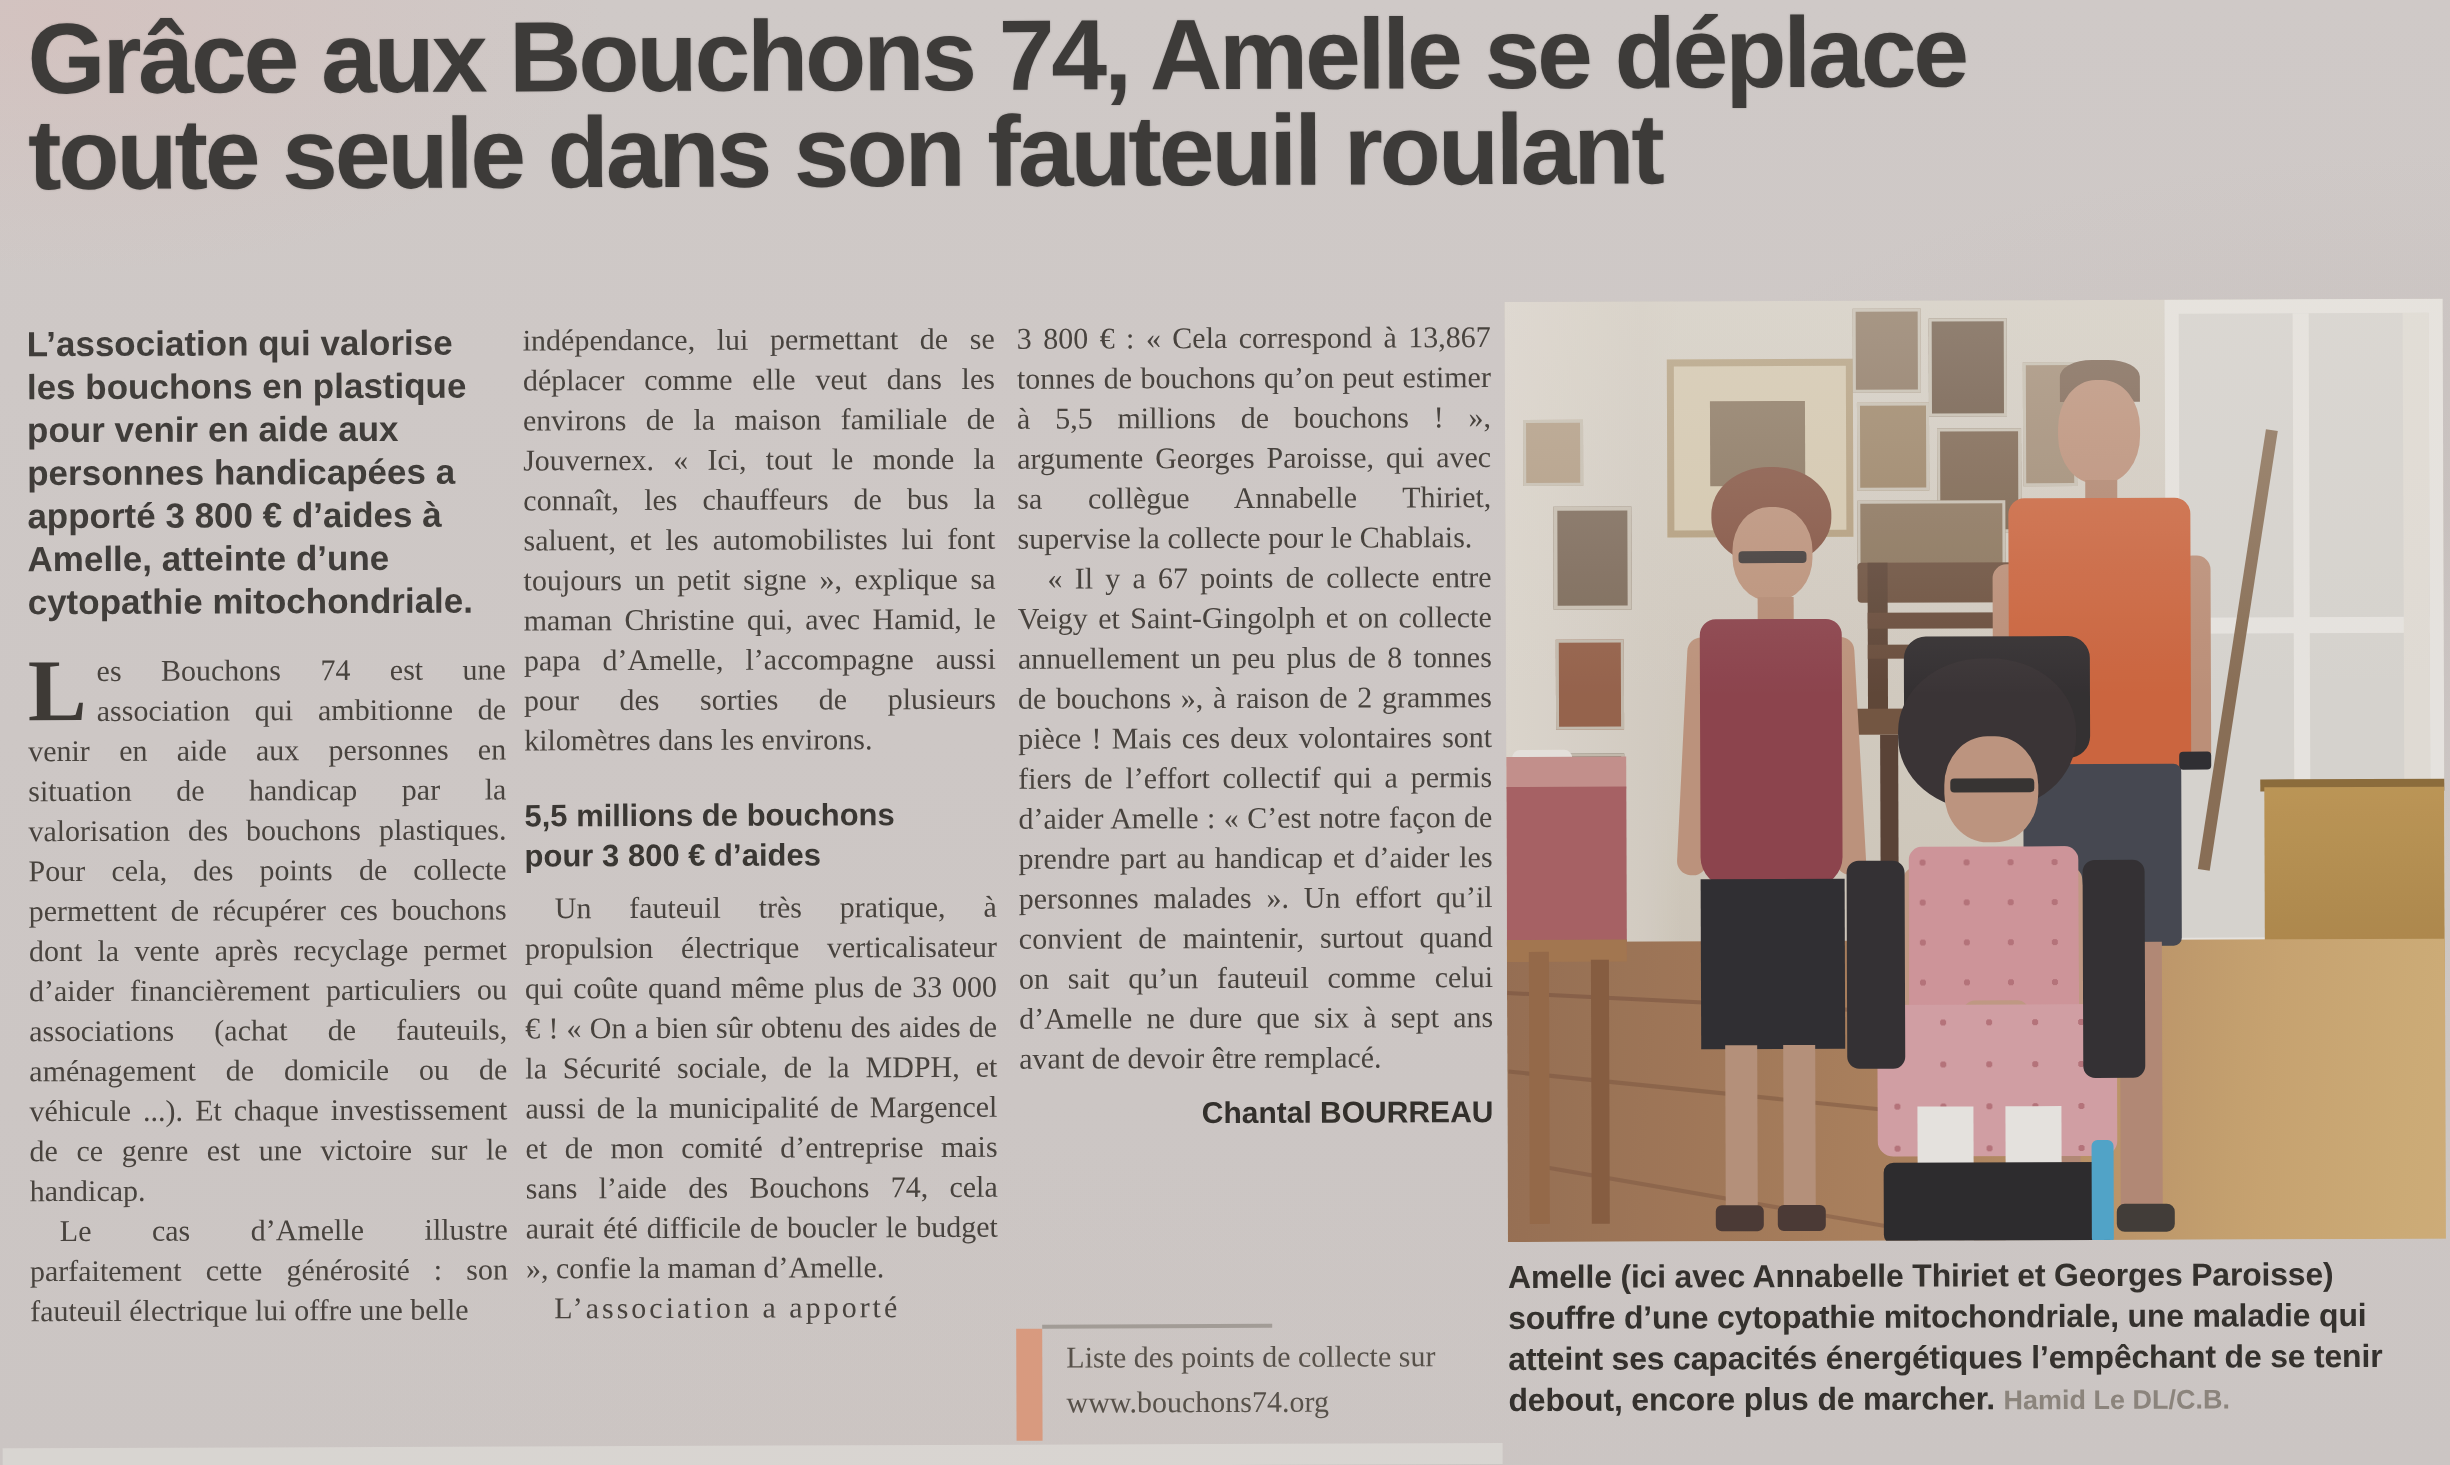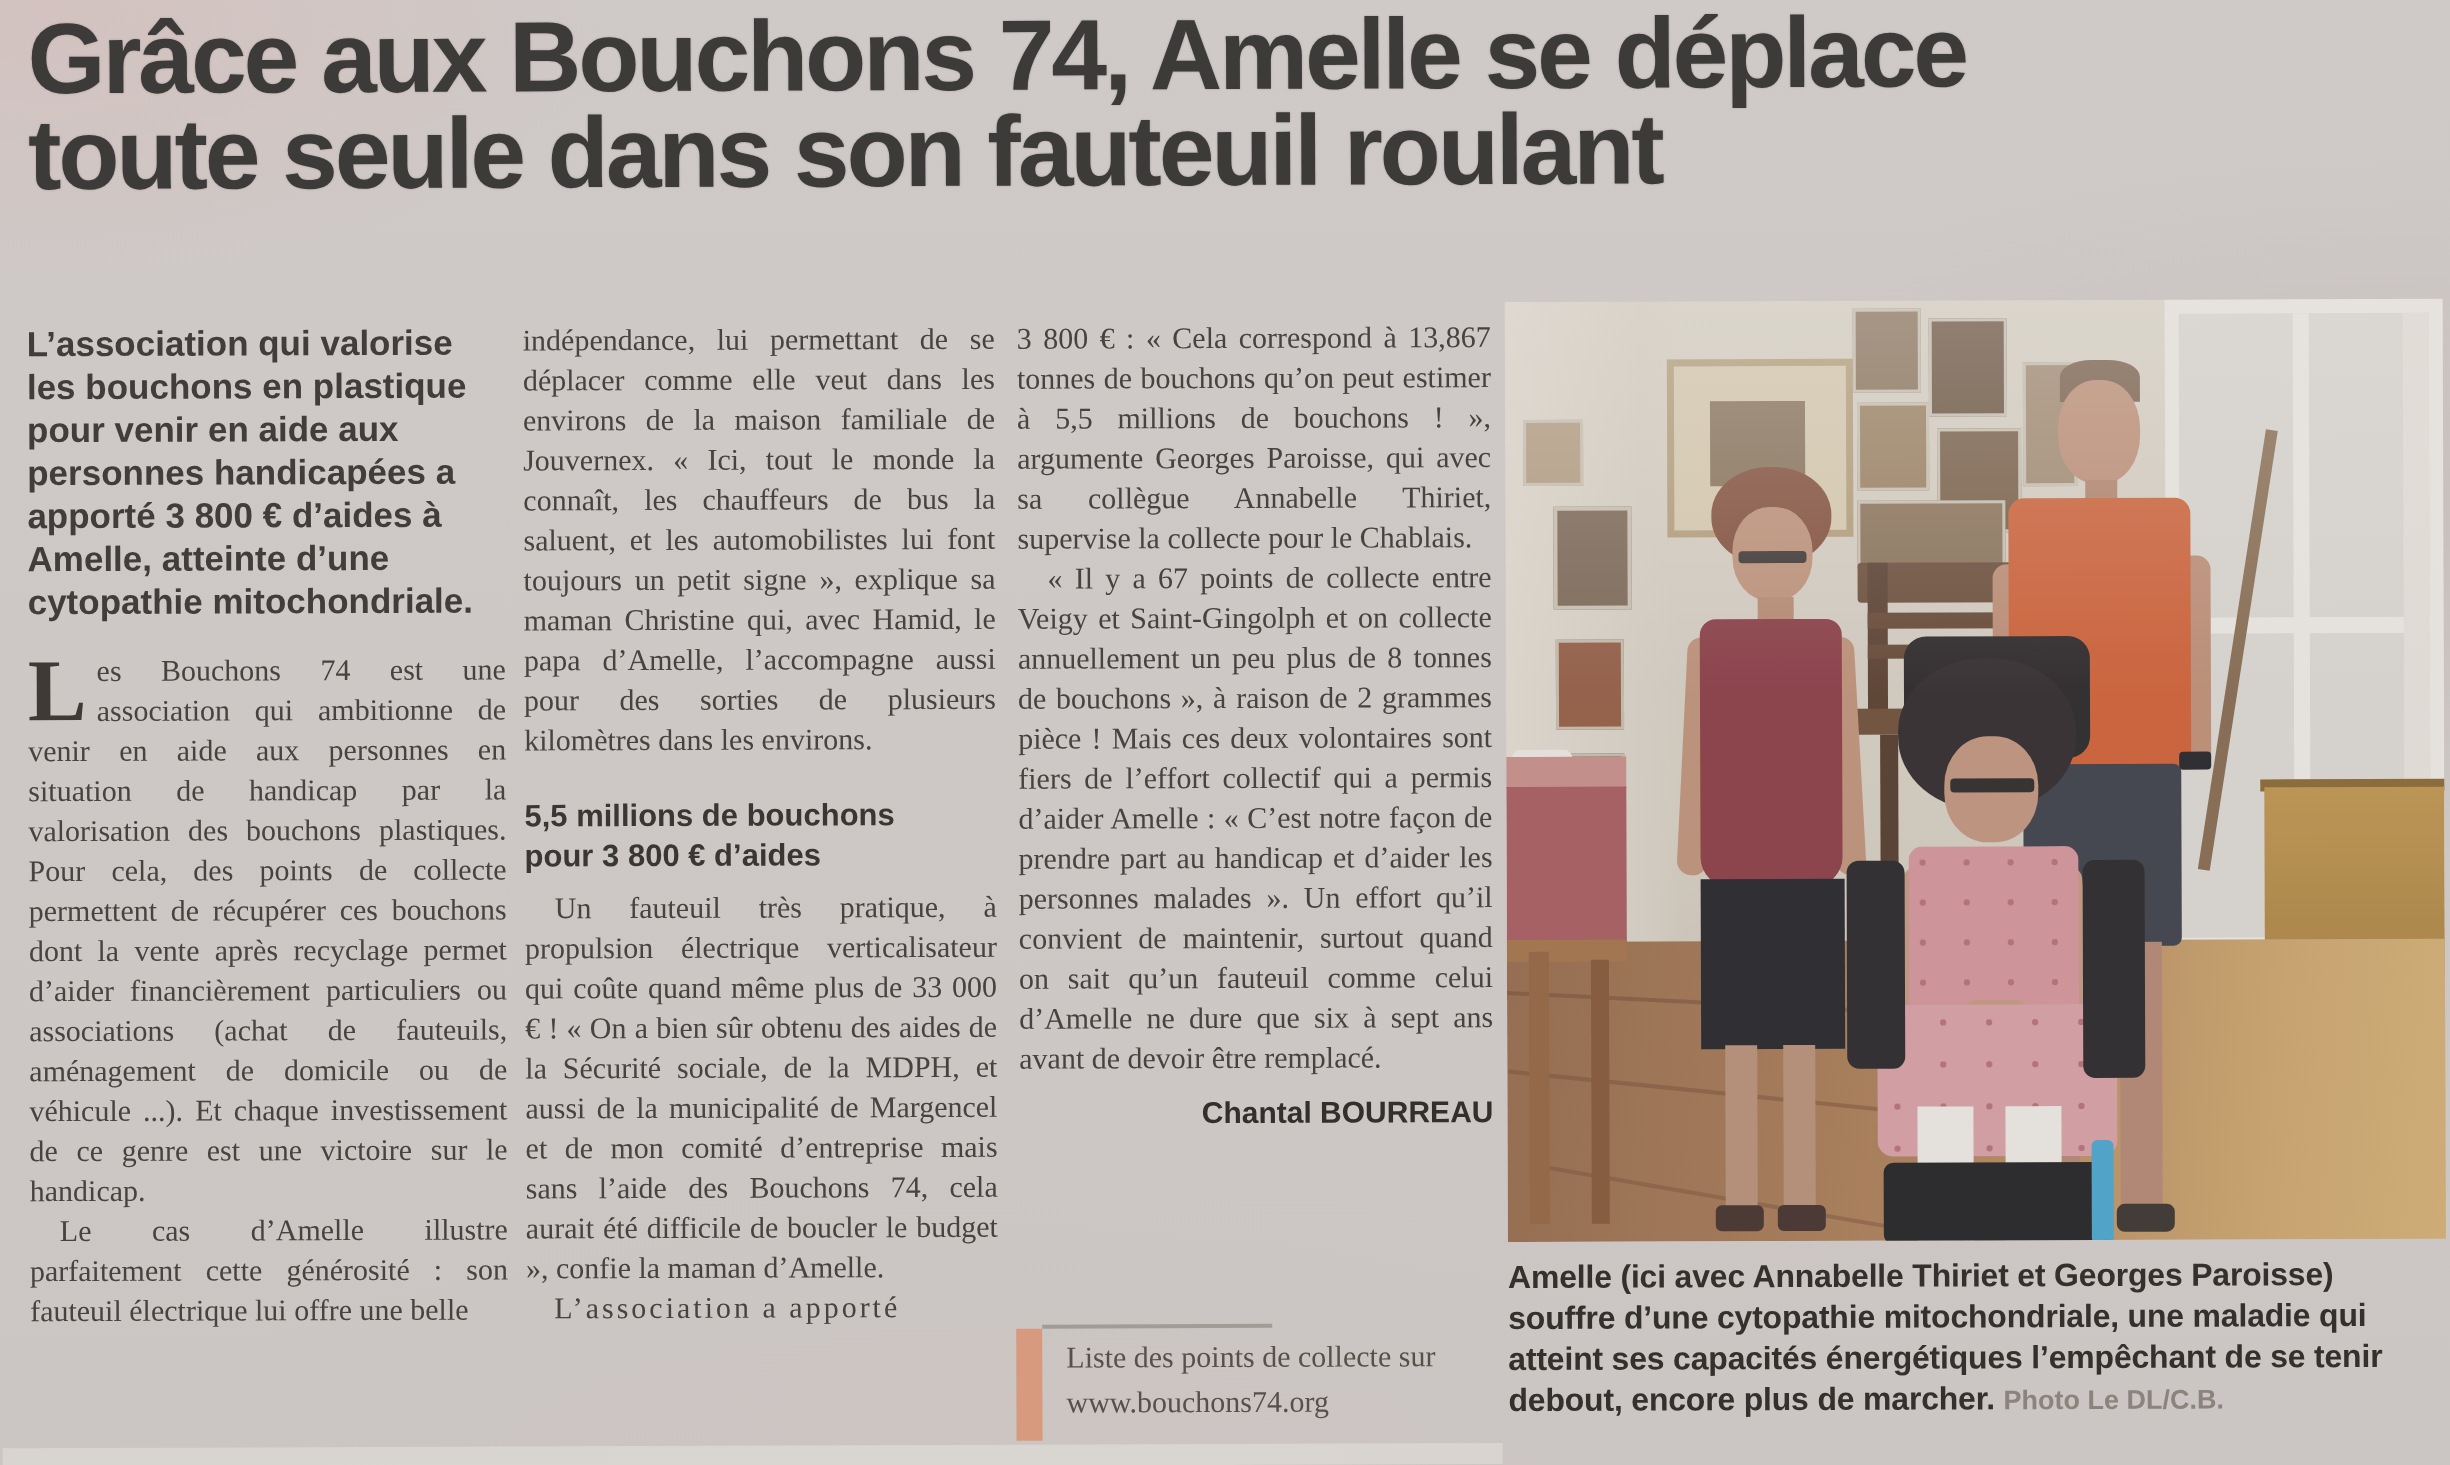--- a/index.html
+++ b/index.html
@@ -188,18 +188,18 @@
     <i class="ph" style="left:0;top:455px;width:120px;height:32px;background:#cc8a84;"></i>
     <i class="ph" style="left:0;top:485px;width:120px;height:168px;background:#b2575b;"></i>
     <i class="ph" style="left:0;top:638px;width:120px;height:22px;background:#a96f3e;"></i>
     <i class="ph" style="left:22px;top:650px;width:20px;height:272px;background:#9a6137;"></i>
     <i class="ph" style="left:84px;top:658px;width:18px;height:264px;background:#8a5530;"></i>
 
     <i class="ph" style="left:0;top:0;width:940px;height:940px;background:linear-gradient(180deg,rgba(238,232,222,.30),rgba(238,232,222,0) 42%);"></i>
   </figure>
 
   <figcaption class="caption">
-    <span class="capbold">Amelle (ici avec Annabelle Thiriet et Georges Paroisse) souffre d’une cytopathie mitochondriale, une maladie qui atteint ses capacités énergétiques l’empêchant de se tenir debout, encore plus de marcher. </span><span class="capcredit">Photo Le DL/C.B.</span>
+    <span class="capbold">Amelle (ici avec Annabelle Thiriet et Georges Paroisse) souffre d’une cytopathie mitochondriale, une maladie qui atteint ses capacités énergétiques l’empêchant de se tenir debout, encore plus de marcher. </span><span class="capcredit">Hamid Le DL/C.B.</span>
   </figcaption>
 
   <div class="scanstrip"></div>
  </div>
 </div>
 
 </body></html>

